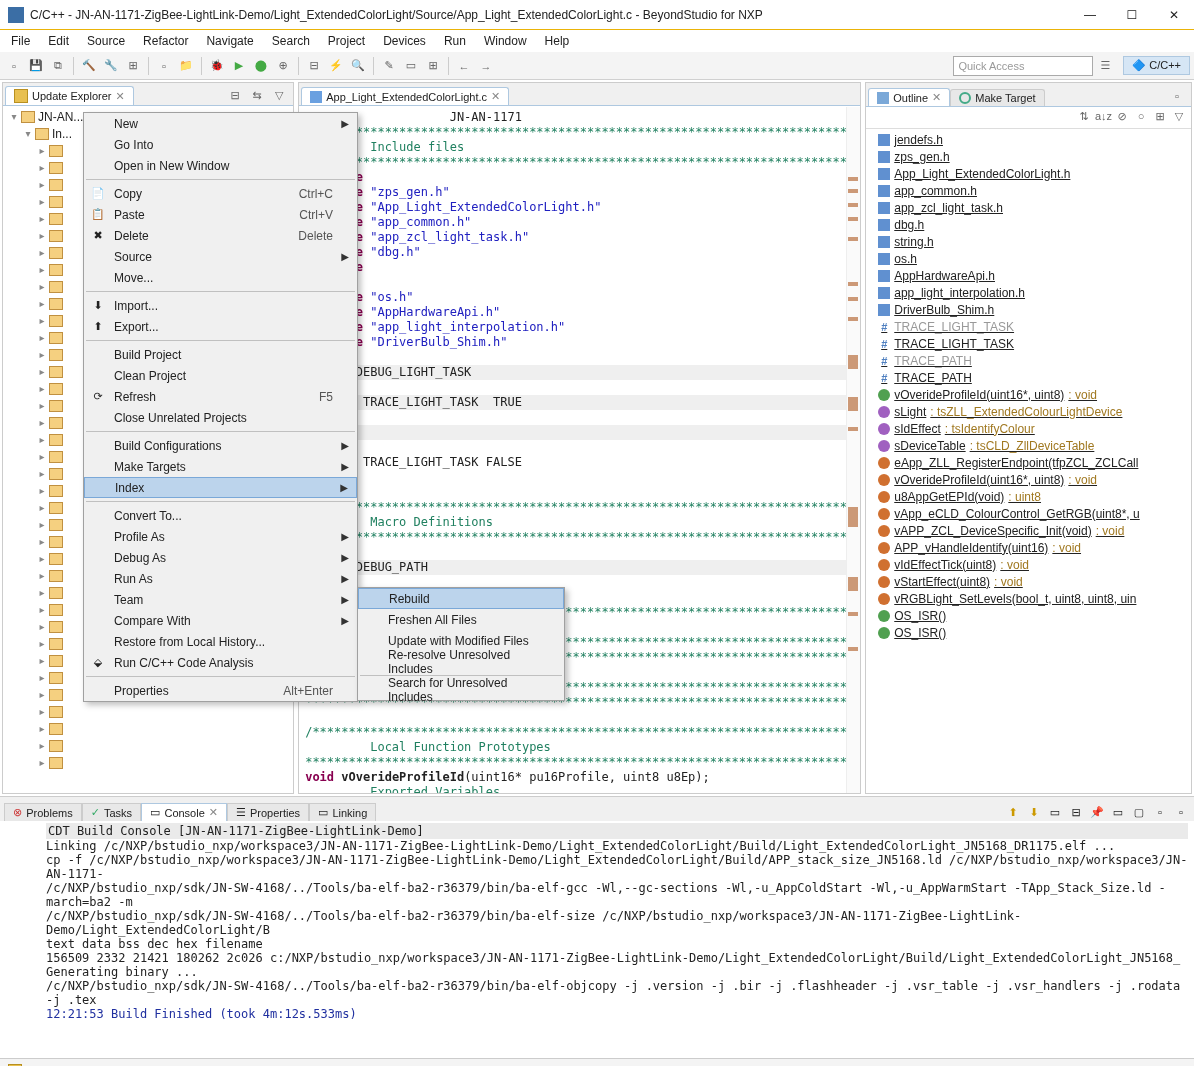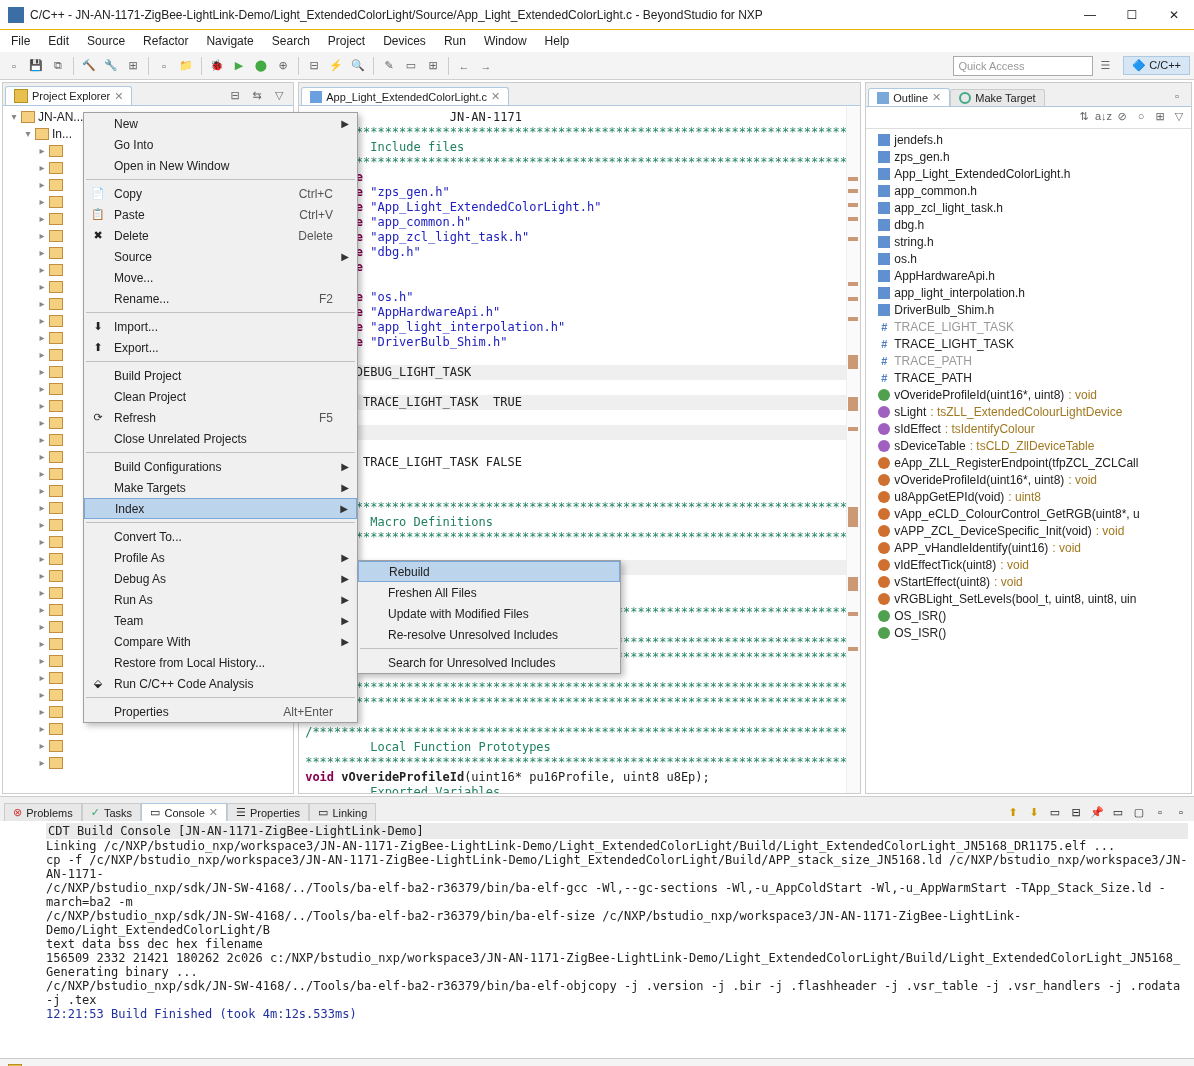--- a/index.html
+++ b/index.html
@@ -39,21 +39,21 @@
 .gry { background: #efefef; display: block; }
 .ctxmenu { position: absolute; background: #f0f0f0; border: 1px solid #a0a0a0; box-shadow: 3px 3px 6px rgba(0,0,0,0.25); z-index: 100; }
 .ctxmenu .row { display: flex; align-items: center; height: 21px; padding: 0 24px 0 30px; font-size: 12px; position: relative; }
 .ctxmenu .row.hl { background: #bcd4ec; border: 1px solid #7aa8d8; height: 21px; }
 .ctxmenu .row .sc { margin-left: auto; color: #555; }
 .ctxmenu .sep { height: 1px; background: #c0c0c0; margin: 3px 2px; }
 .ctxmenu .arrow { position: absolute; right: 8px; font-size: 10px; color: #333; }
 .ctxmenu .ic { position: absolute; left: 6px; width: 16px; height: 16px; display:flex; align-items:center; justify-content:center; font-size:11px; }
 .submenu { left: 273px; top: 449px; }
 .outline { padding: 2px; font-size: 12px; overflow: hidden; }
-.outrow { display: flex; align-items: center; height: 17px; padding-left: 10px; gap: 4px; white-space: nowrap; }
+.outrow { display: flex; align-items: center; height: 17px; padding-left: 10px; gap: 4px; white-space: nowrap; text-decoration: underline; }
 .oic { width: 12px; height: 12px; display: inline-block; }
 .oic.inc { background: #6090d0; }
 .oic.hash { color: #5080c0; font-weight: bold; text-align:center; line-height:12px; font-size:11px; }
 .oic.var { background: #a060c0; border-radius: 50%; }
 .oic.fn { background: #50a050; border-radius: 50%; }
 .oic.fn2 { background: #d07030; border-radius: 50%; }
 .gold { color: #a07820; }
 .bottom { height: 262px; display: flex; flex-direction: column; border-top: 1px solid #ccc; }
 .btabrow { height: 24px; display: flex; align-items: flex-end; background: #f0f0f0; padding: 0 4px; }
 .btab { border: 1px solid #ccc; border-bottom: none; padding: 2px 8px; font-size: 11px; background: #e8e8e8; display:flex; align-items:center; gap:4px; }
@@ -127,21 +127,21 @@
   <span class="tbtn">☰</span>
   <div class="persp">🔷 <span>C/C++</span></div>
 </div>
 
 <div class="main">
 
   <div class="panel left">
     <div class="tabrow">
       <div class="tab">
         <span class="ticon"></span>
-        <span>Project Explorer</span>
+        <span>Update Explorer</span>
         <span style="color:#888">✕</span>
       </div>
       <div class="tabtools">
         <span class="tbtn">⊟</span>
         <span class="tbtn">⇆</span>
         <span class="tbtn">▽</span>
       </div>
     </div>
     <div class="tree">
       <div class="treerow">
@@ -564,24 +564,20 @@
       <span>Delete</span>
       <span class="sc">Delete</span>
     </div>
     <div class="row">
       <span>Source</span>
       <span class="arrow">▶</span>
     </div>
     <div class="row">
       <span>Move...</span>
     </div>
-    <div class="row">
-      <span>Rename...</span>
-      <span class="sc">F2</span>
-    </div>
     <div class="sep"></div>
     <div class="row">
       <span class="ic">⬇</span>
       <span>Import...</span>
     </div>
     <div class="row">
       <span class="ic">⬆</span>
       <span>Export...</span>
     </div>
     <div class="sep"></div>
@@ -642,21 +638,21 @@
     <div class="row">
       <span class="ic">⬙</span>
       <span>Run C/C++ Code Analysis</span>
     </div>
     <div class="sep"></div>
     <div class="row">
       <span>Properties</span>
       <span class="sc">Alt+Enter</span>
     </div>
   </div>
-<div class="ctxmenu submenu" id="submenu" style="left:357px; top:560px; width:264px;">
+<div class="ctxmenu submenu" id="submenu" style="left:357px; top:587px; width:208px;">
     <div class="row hl">Rebuild</div>
     <div class="row">Freshen All Files</div>
     <div class="row">Update with Modified Files</div>
     <div class="row">Re-resolve Unresolved Includes</div>
     <div class="sep"></div>
     <div class="row">Search for Unresolved Includes</div>
   </div>
 
 <div class="bottom">
   <div class="btabrow">

